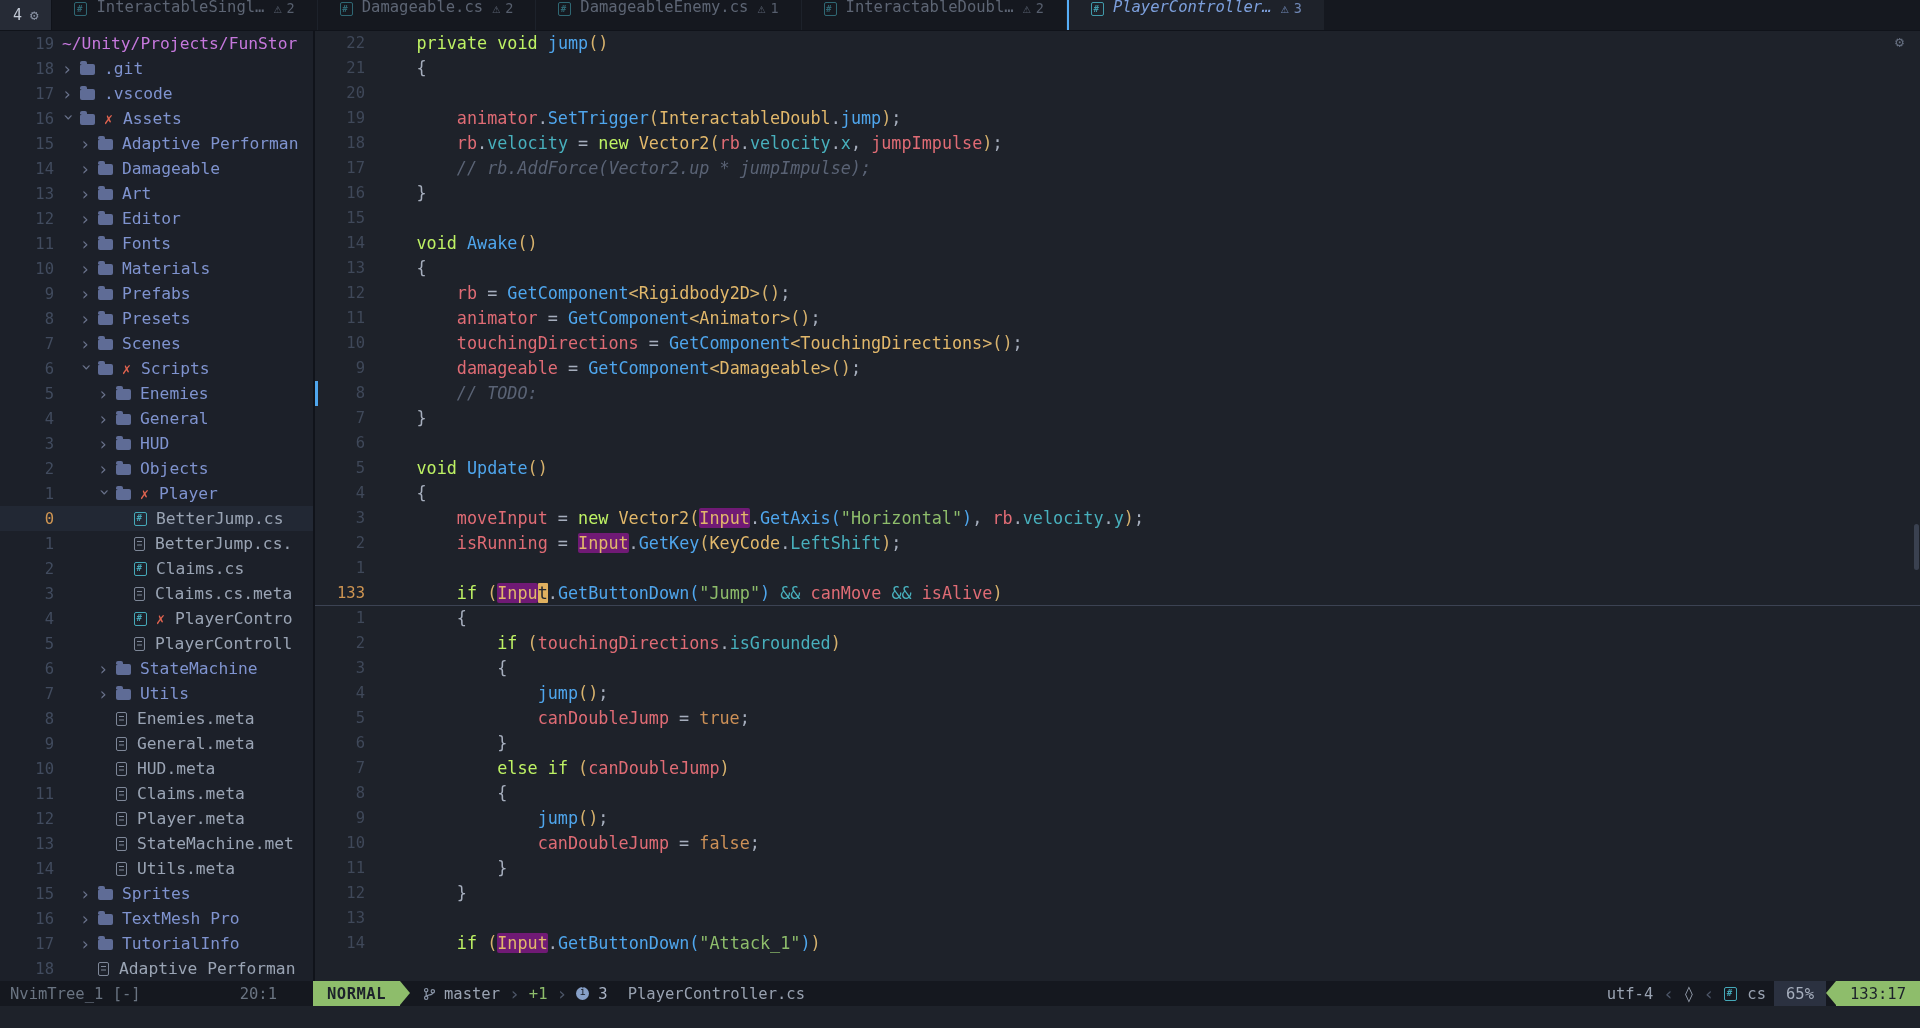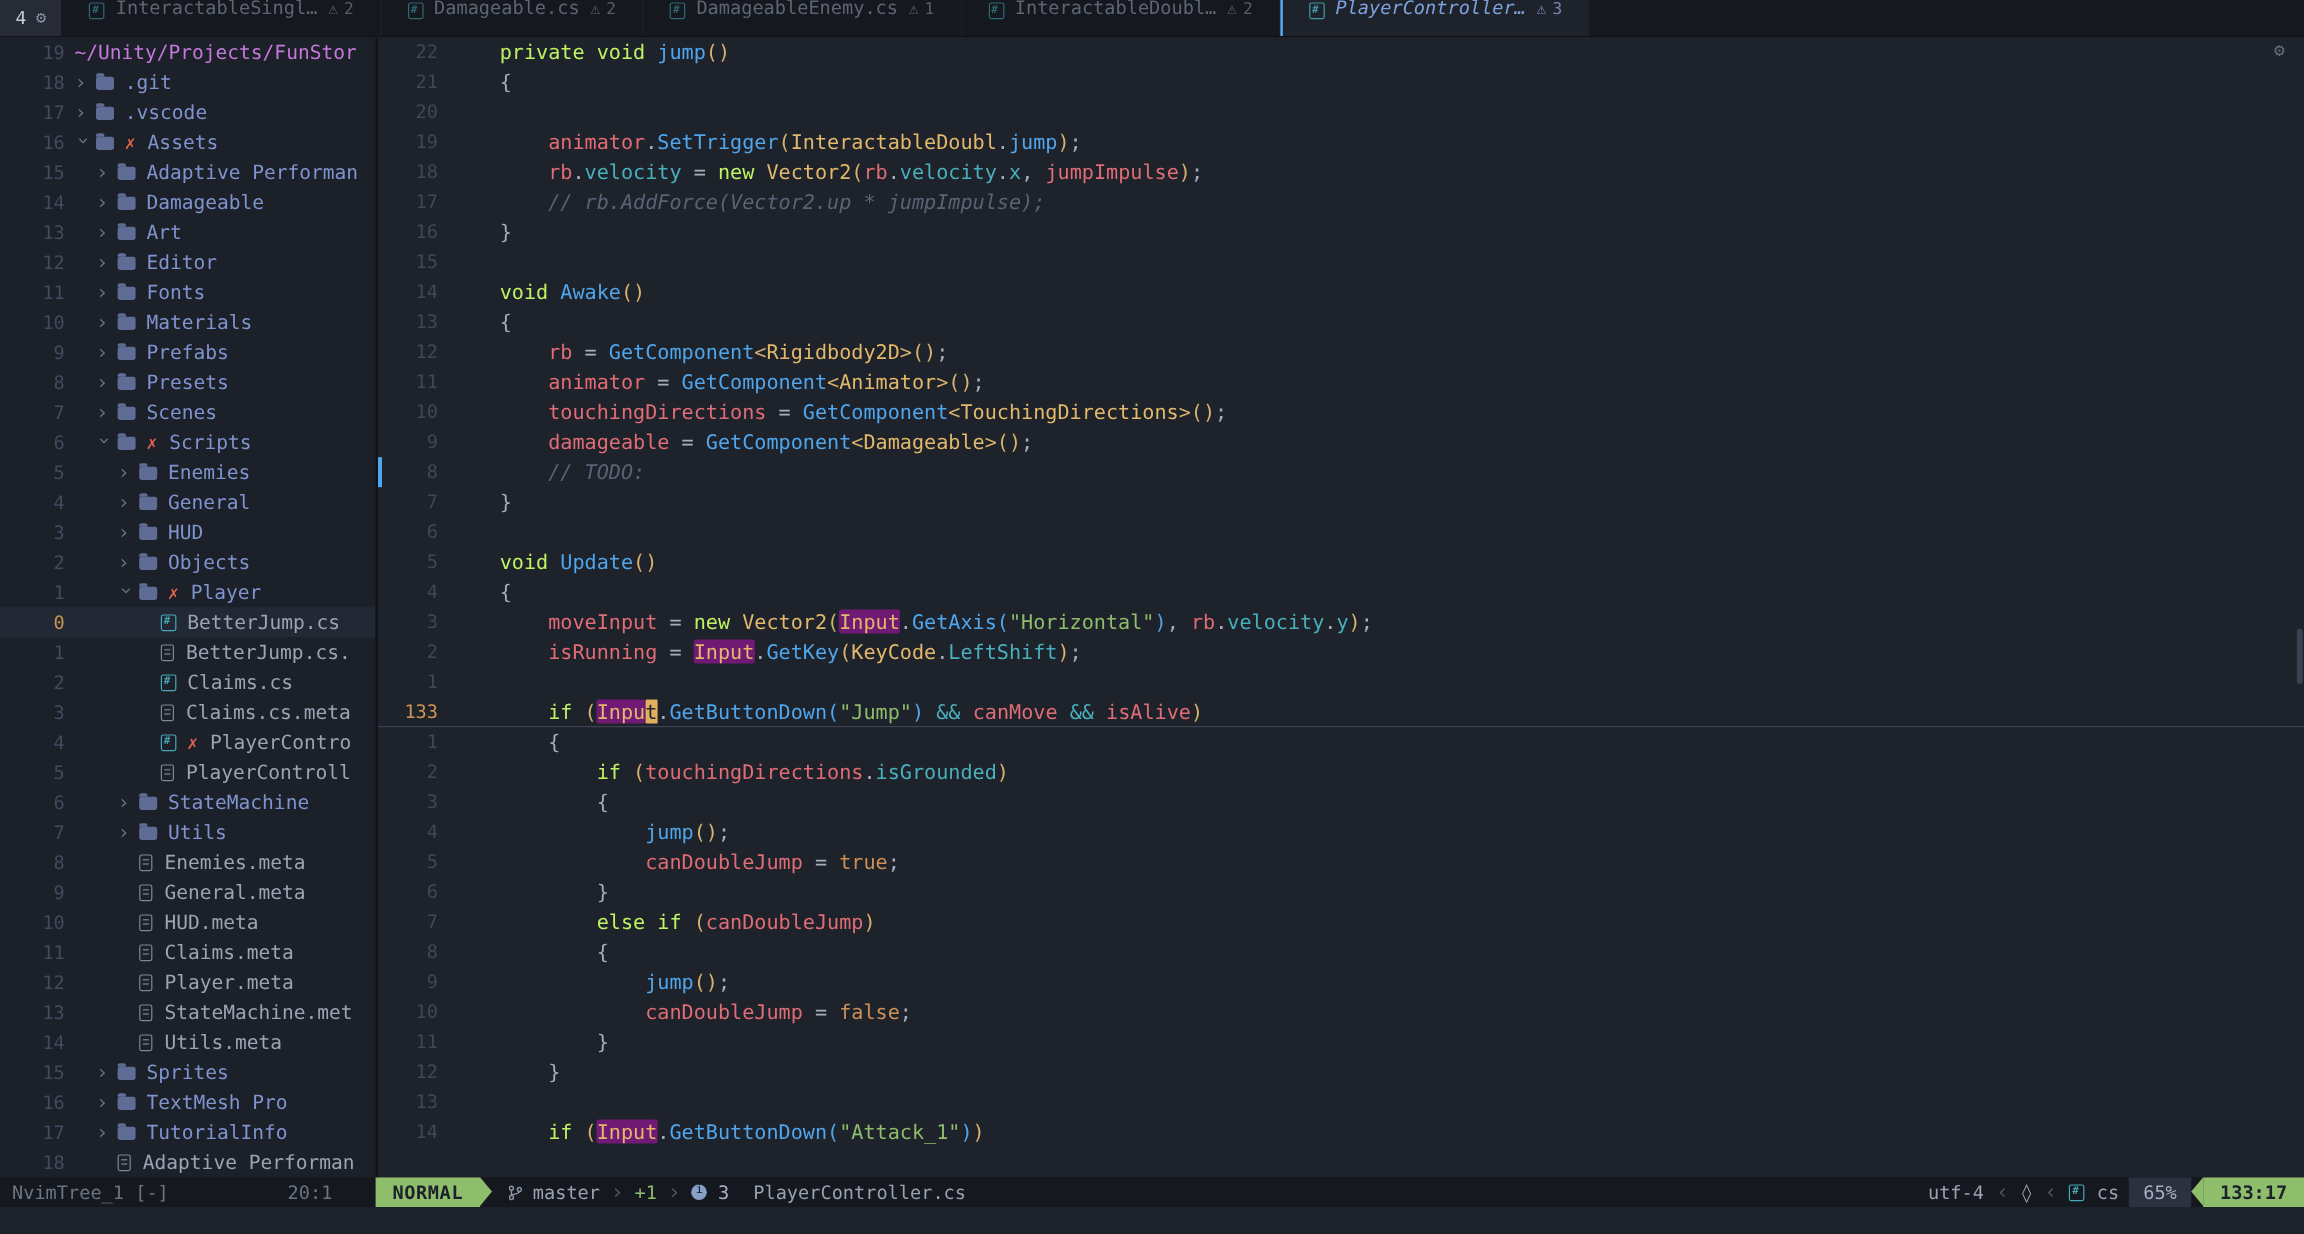--- a/index.html
+++ b/index.html
@@ -103,21 +103,21 @@
   .diag-ic{width:13px;height:13px;border-radius:50%;background:#87a0c8;position:relative;
     display:inline-block;flex:none}
   .diag-ic::after{content:"i";position:absolute;left:0;right:0;top:-1px;text-align:center;
     font-size:10px;color:#15181f}
   .diag-n{color:#aab4c6}
   .sl-file{margin-left:11px;color:#98a1b0}
   .sl-spacer{flex:1}
   .sl-right{display:flex;align-items:center;gap:10px}
   .sl-progress{background:#2b3140;padding:0 12px;display:flex;align-items:center;
     color:#a6aebd;margin-left:8px;height:25px}
-  .sl-loc{background:#8ebd6b;color:#1c212b;font-weight:bold;padding:0 14px;display:flex;
+  .sl-loc{background:#8ebd6b;color:#1c212b;font-weight:normal;padding:0 14px;display:flex;
     align-items:center;height:25px}
 
   
   .cmdline{height:22px;flex:none;line-height:22px;background:#1e222a;color:#a6aebd;
     font-size:16px;padding-left:8px;white-space:pre;overflow:hidden}
 </style>
 </head>
 <body>
 
 <div class="app">

